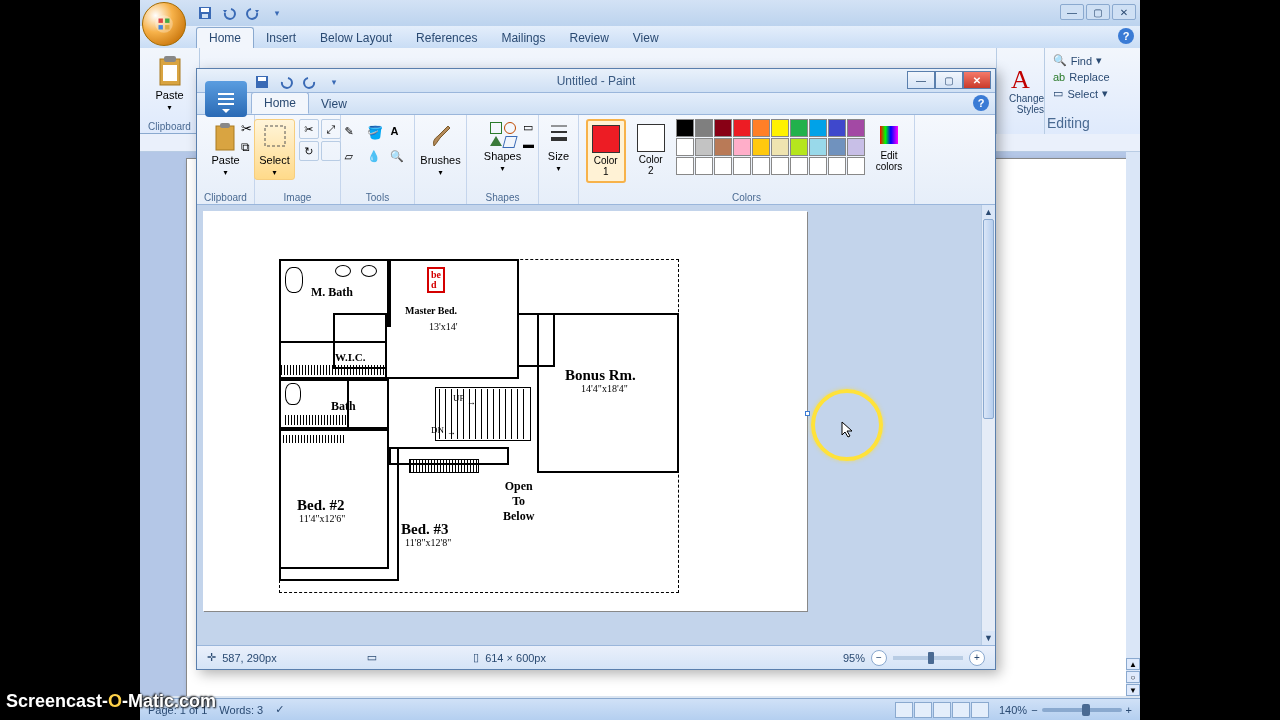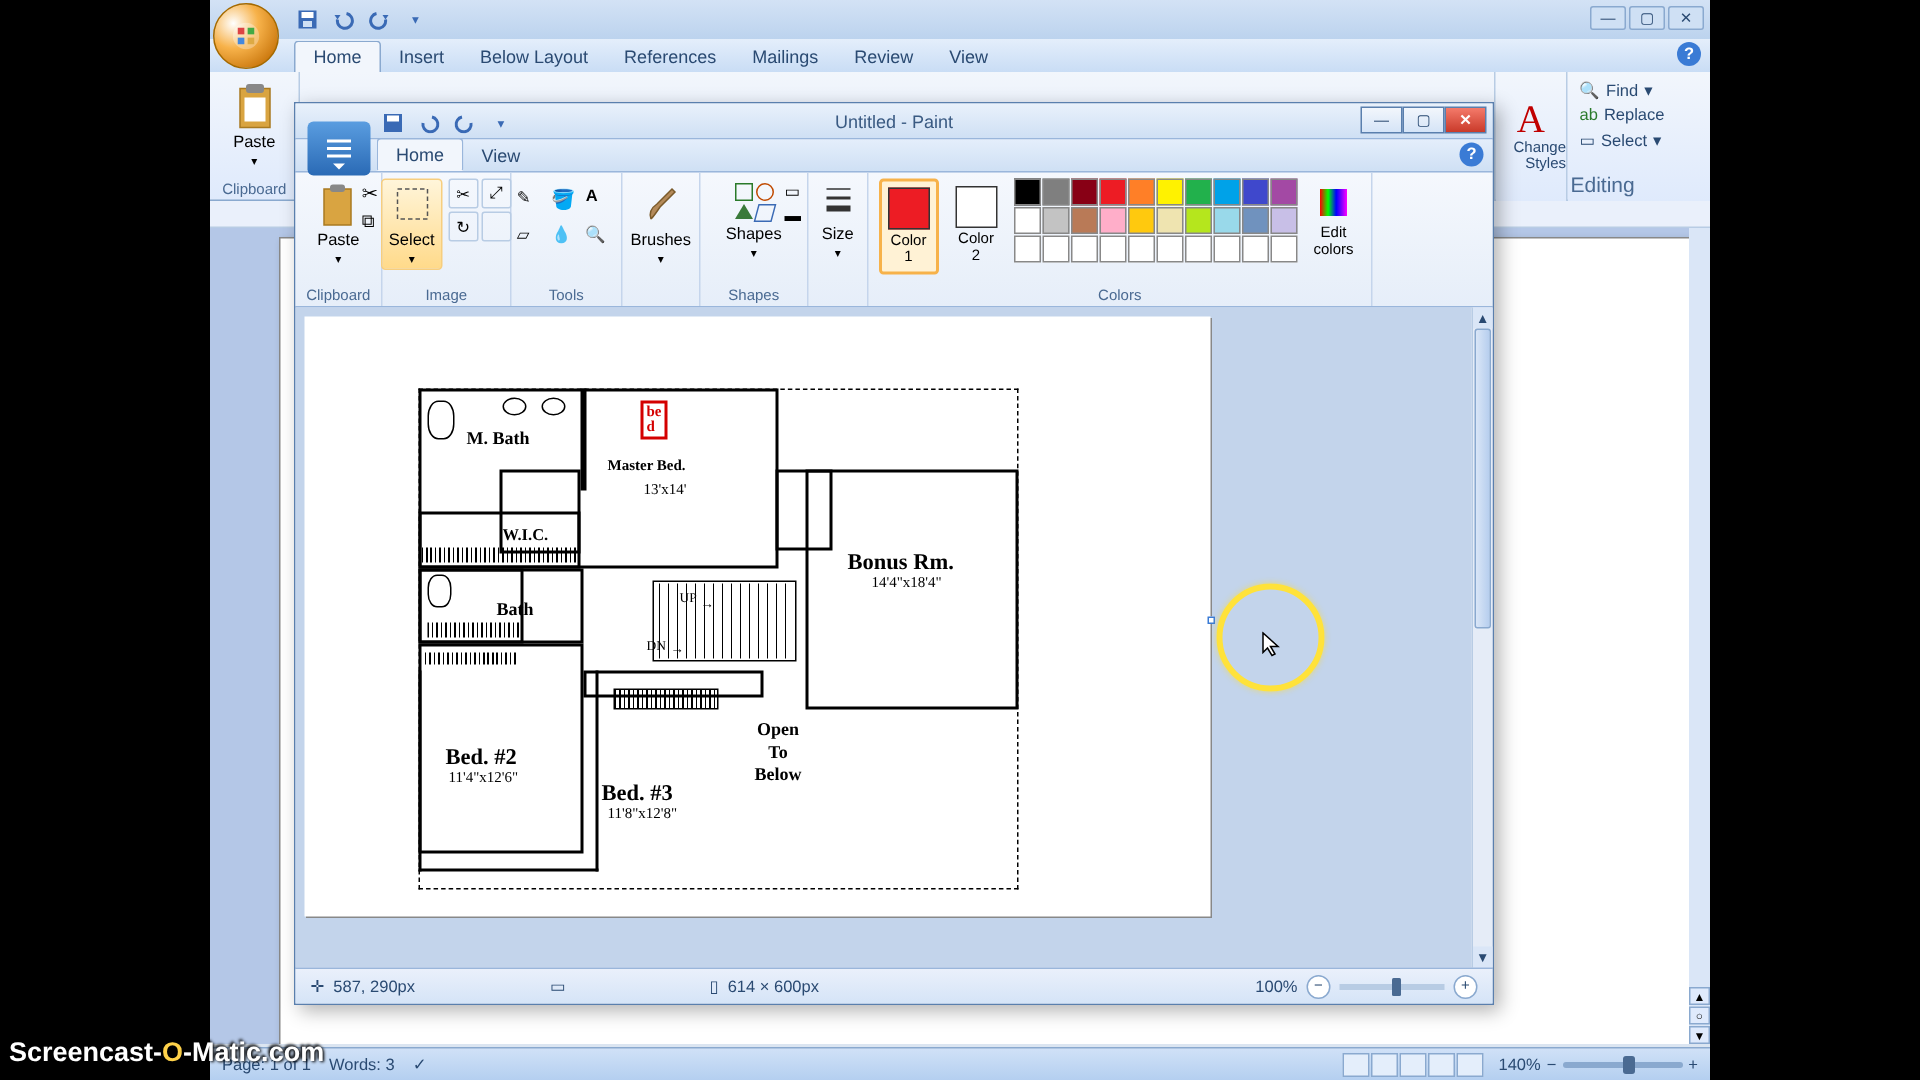--- a/index.html
+++ b/index.html
@@ -482,21 +482,21 @@
         </div>
       <div class="sitem">
           <span>▭</span>
           <span></span>
         </div>
       <div class="sitem">
           <span>▯</span>
           <span>614 × 600px</span>
         </div>
       <div class="paint-zoom">
-        <span>100%</span>
+        <span>95%</span>
         <div class="pzoom-btn">−</div>
         <div class="pzoom-slider"></div>
         <div class="pzoom-btn">+</div>
       </div>
     </div>
   </div>
 </div>
 
 <div class="watermark">Screencast-<span class="o">O</span>-Matic.com</div>
 

